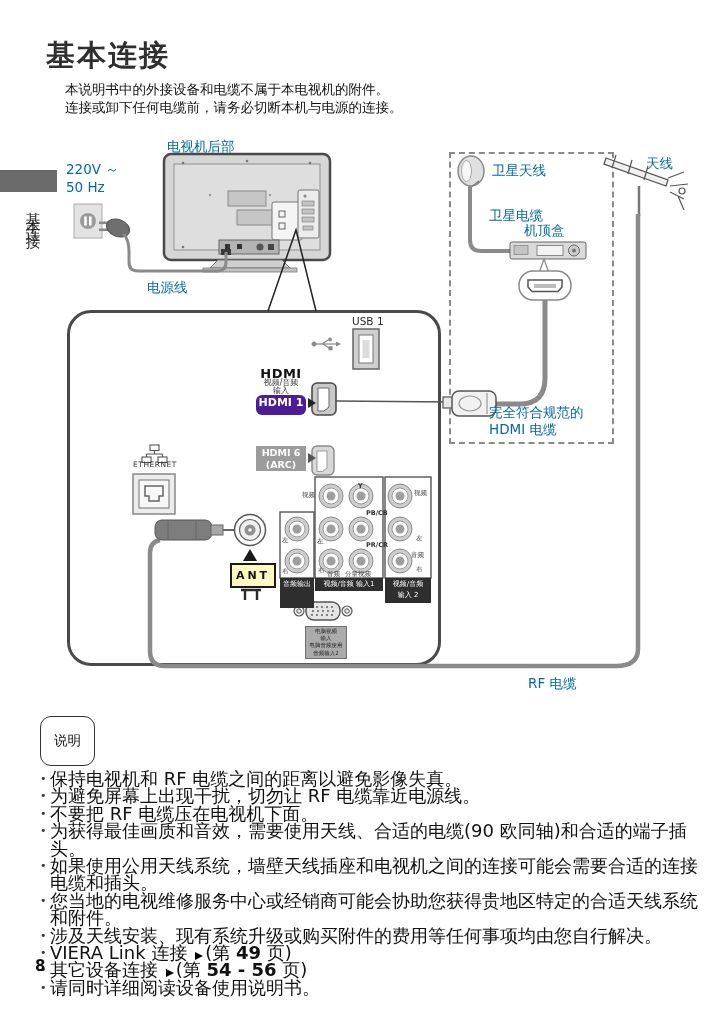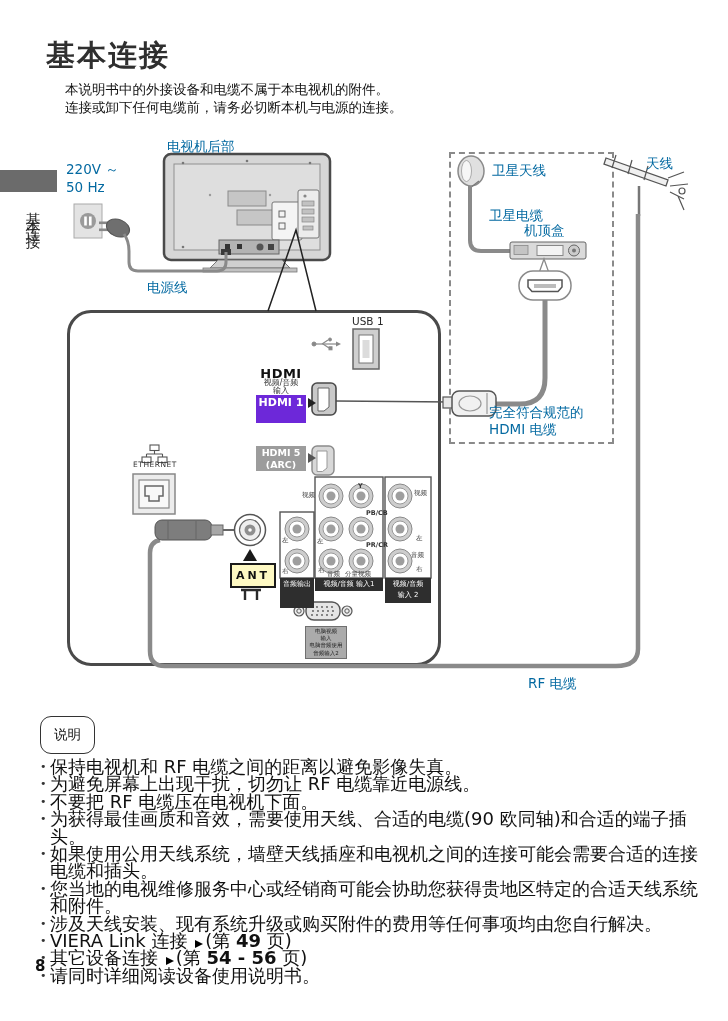--- a/index.html
+++ b/index.html
@@ -9,36 +9,36 @@
   .lbl-sm{position:absolute;font-size:10.5px;color:#2a2a2a;white-space:nowrap;}
   .jk{position:absolute;font-size:6.5px;color:#444;white-space:nowrap;line-height:1;}
   .title{position:absolute;left:46px;top:36px;font-size:29px;font-weight:bold;color:#2f2f2f;letter-spacing:2px;}
   .intro{position:absolute;left:65px;top:81px;font-size:13.5px;line-height:17.5px;color:#111;}
   .side-tab{position:absolute;left:0;top:170px;width:57px;height:22px;background:#6b6b6b;}
   .side-label{position:absolute;left:22px;top:200px;width:20px;font-size:15px;color:#222;
               writing-mode:vertical-rl;text-orientation:upright;letter-spacing:7px;}
   .bigbox{position:absolute;left:67px;top:310px;width:368px;height:350px;border:3px solid #4a4a4a;border-radius:24px;background:transparent;}
   .dashbox{position:absolute;left:449px;top:152px;width:161px;height:288px;border:2px dashed #8a8a8a;}
   .chip{position:absolute;text-align:center;color:#fff;font-weight:bold;}
-  .chip-hdmi1{left:256px;top:395px;width:50px;height:28px;background:#6d28d9;font-size:11px;line-height:16px;}
+  .chip-hdmi1{left:256px;top:395px;width:50px;height:20px;background:#4c1d95;font-size:11px;line-height:16px;border-radius:6px;}
   .chip-hdmi2{left:256px;top:446px;width:50px;height:24px;background:#9c9c9c;font-size:9.5px;line-height:11.5px;padding-top:1px;}
   .hdmi-logo{position:absolute;left:256px;top:366px;width:50px;text-align:center;font-size:13px;font-weight:800;letter-spacing:.5px;color:#111;}
   .hdmi-cap{position:absolute;left:256px;width:50px;text-align:center;font-size:8px;color:#333;line-height:8px;}
   .eth-label{position:absolute;left:120px;top:460px;width:70px;text-align:center;font-size:7.5px;letter-spacing:.5px;color:#333;}
   .ant-box{position:absolute;left:230px;top:563px;width:42px;height:21px;border:2px solid #1a1a1a;background:#fef9c3;
            text-align:center;font-size:11px;font-weight:bold;letter-spacing:3px;line-height:21px;color:#111;}
   .bar{position:absolute;background:#2e2e2e;color:#fff;text-align:center;font-size:7px;line-height:13px;white-space:nowrap;}
   .bar1{left:280px;top:578px;width:34px;height:30px;}
   .bar2{left:315px;top:578px;width:68px;height:13px;}
   .bar3{left:385px;top:578px;width:46px;height:24px;line-height:11px;padding-top:1px;}
   .pcbox{position:absolute;left:305px;top:626px;width:40px;height:30px;background:#ababab;border:1px solid #707070;
          text-align:center;font-size:5.5px;line-height:7.2px;color:#222;padding-top:1px;}
   .comp-lbl{position:absolute;font-size:6.5px;font-weight:bold;color:#333;white-space:nowrap;}
   .notes{position:absolute;left:40px;top:716px;width:662px;}
-  .note-hdr{display:inline-block;border:1.5px solid #333;border-radius:11px;padding:9px 13px;font-size:13.5px;color:#111;}
+  .note-hdr{display:inline-block;border:1.5px solid #333;border-radius:11px;padding:15px 13px;font-size:13.5px;color:#111;}
   .notes ul{list-style:none;margin:4px 0 0 0;padding:0;}
   .notes li{position:relative;padding-left:10px;font-size:18px;line-height:17.4px;color:#111;}
   .notes li::before{content:"\2022";position:absolute;left:0;top:0;font-size:11px;color:#333;}
   .arrow-icon{display:inline-block;width:0;height:0;border-top:4.5px solid transparent;border-bottom:4.5px solid transparent;
               border-left:8px solid #000;margin:0 2px 0 2px;vertical-align:-1px;}
   .pageno{position:absolute;left:35px;top:957px;font-size:15px;font-weight:bold;color:#111;}
   b{font-weight:bold;}
   svg{position:absolute;left:0;top:0;pointer-events:none;}
 </style>
 </head>
@@ -303,21 +303,21 @@
   <div class="lbl" style="left:489px;top:404px;">完全符合规范的</div>
   <div class="lbl" style="left:489px;top:421px;">HDMI 电缆</div>
   <div class="lbl" style="left:528px;top:675px;">RF 电缆</div>
   <div class="lbl-sm" style="left:352px;top:315px;">USB 1</div>
 
   <div class="hdmi-logo">HDMI</div>
   <div class="hdmi-cap" style="top:379px;">视频/音频</div>
   <div class="hdmi-cap" style="top:387px;">输入</div>
   <div class="chip chip-hdmi1">HDMI 1</div>
   <div class="chip chip-hdmi2">
-    <div>HDMI 5</div>
+    <div>HDMI 6</div>
     <div>(ARC)</div>
   </div>
   <div class="eth-label">ETHERNET</div>
   <div class="ant-box">ANT</div>
 
   <div class="jk" style="left:282px;top:537px;">左</div>
   <div class="jk" style="left:282px;top:568px;">右</div>
   <div class="jk" style="left:302px;top:492px;">视频</div>
   <div class="jk" style="left:317px;top:538px;">左</div>
   <div class="jk" style="left:318px;top:567px;">右</div>

